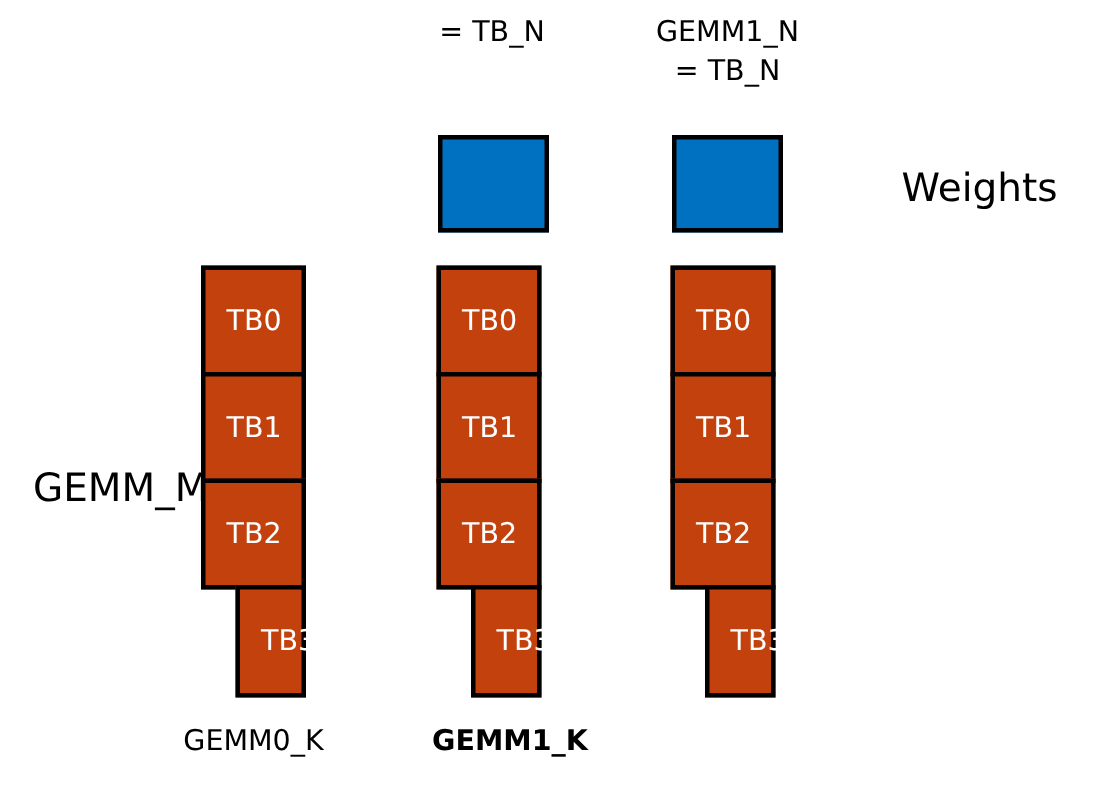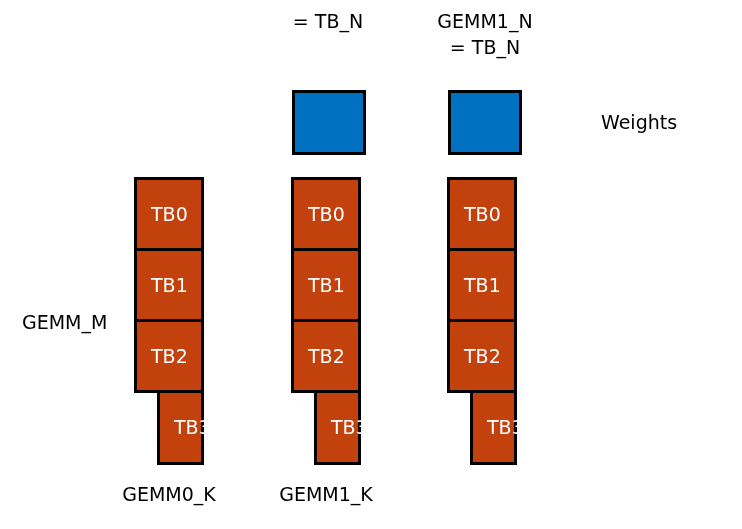--- a/index.html
+++ b/index.html
@@ -65,21 +65,21 @@
     color: #ffffff;
     font-size: 19px;
     line-height: 1;
     padding-left: 14px;
     user-select: none;
   }
 
   
   .side-label {
     position: absolute;
-    font-size: 19px;
+    font-size: 26px;
     color: #000000;
     white-space: pre;
   }
 
   
   .bottom-label {
     position: absolute;
     width: 160px;
     text-align: center;
     font-size: 19px;
@@ -149,15 +149,15 @@
     </div>
   </div>
 
   <div class="side-label" style="left:601px; top:111px;">Weights</div>
 
 
   <div class="side-label" style="left:22px; top:311px;">GEMM_M</div>
 
   <div class="bottom-label" style="left:89px; top:483px;">GEMM0_K</div>
 
-  <div class="bottom-label" style="left:246px; top:483px;">GEMM1_K</div>
+  <div class="bottom-label" style="left:260px; top:483px;font-weight:bold;">GEMM1_K</div>
 
 </div>
 
 </body></html>

